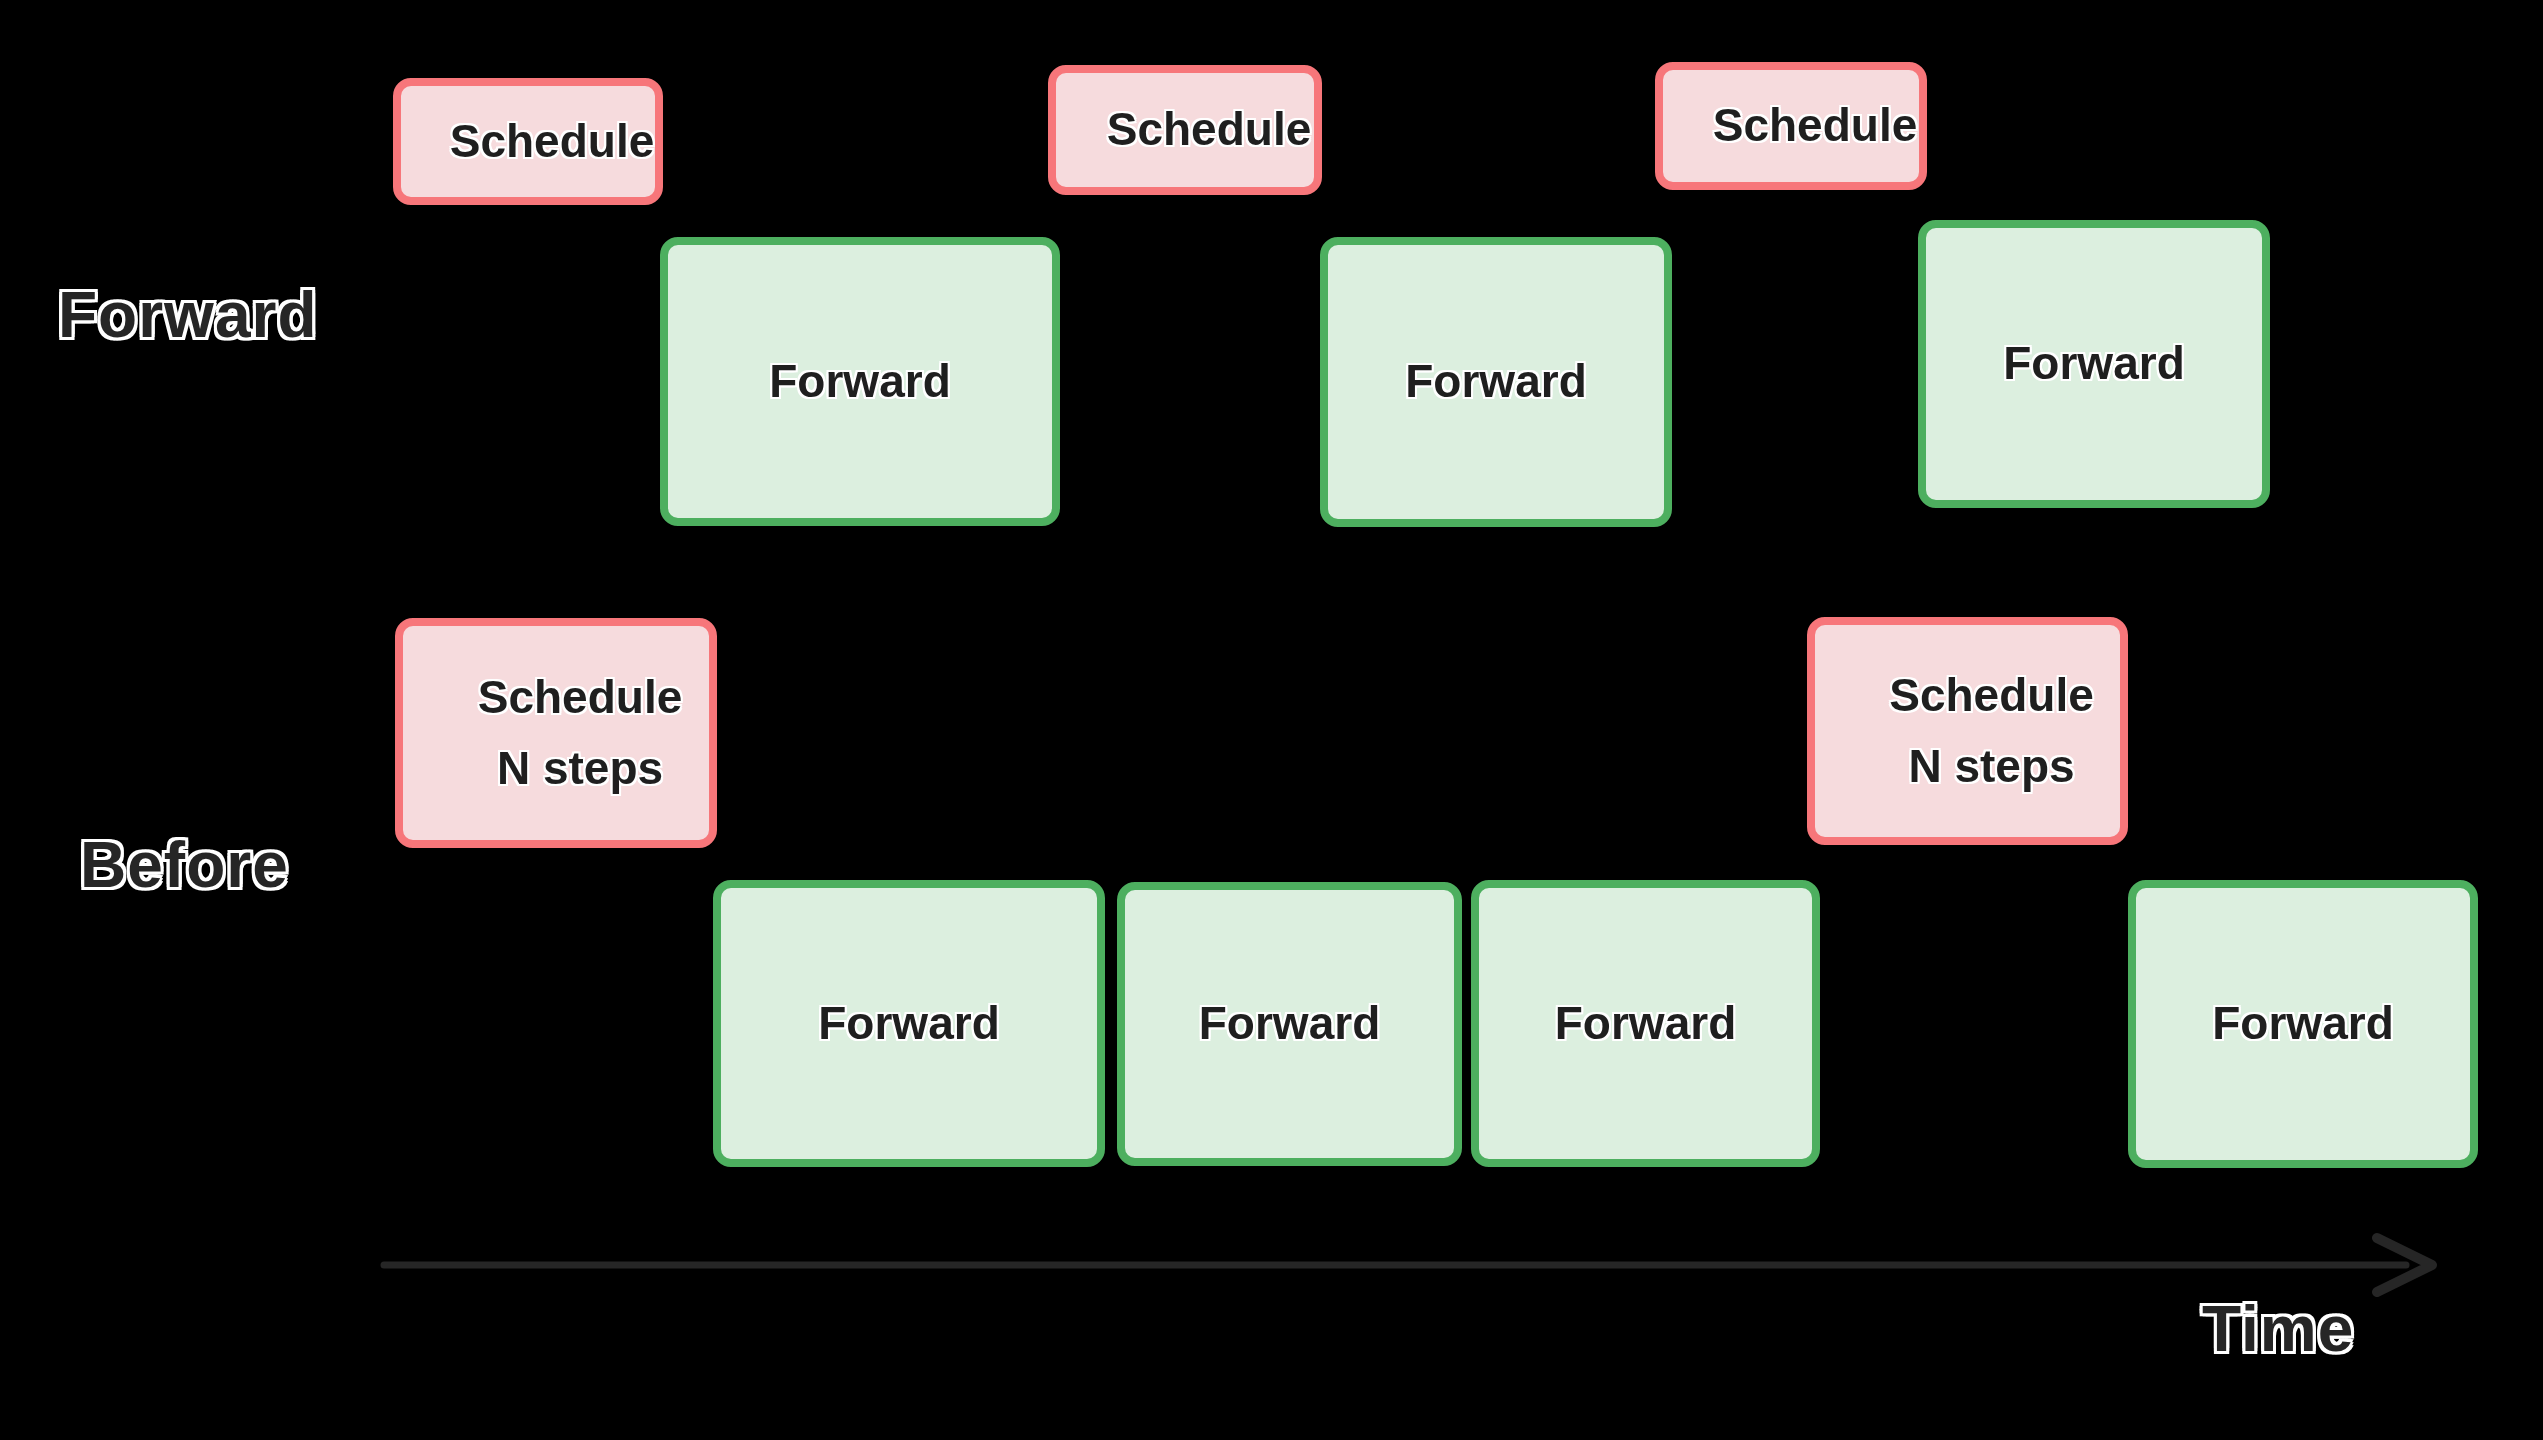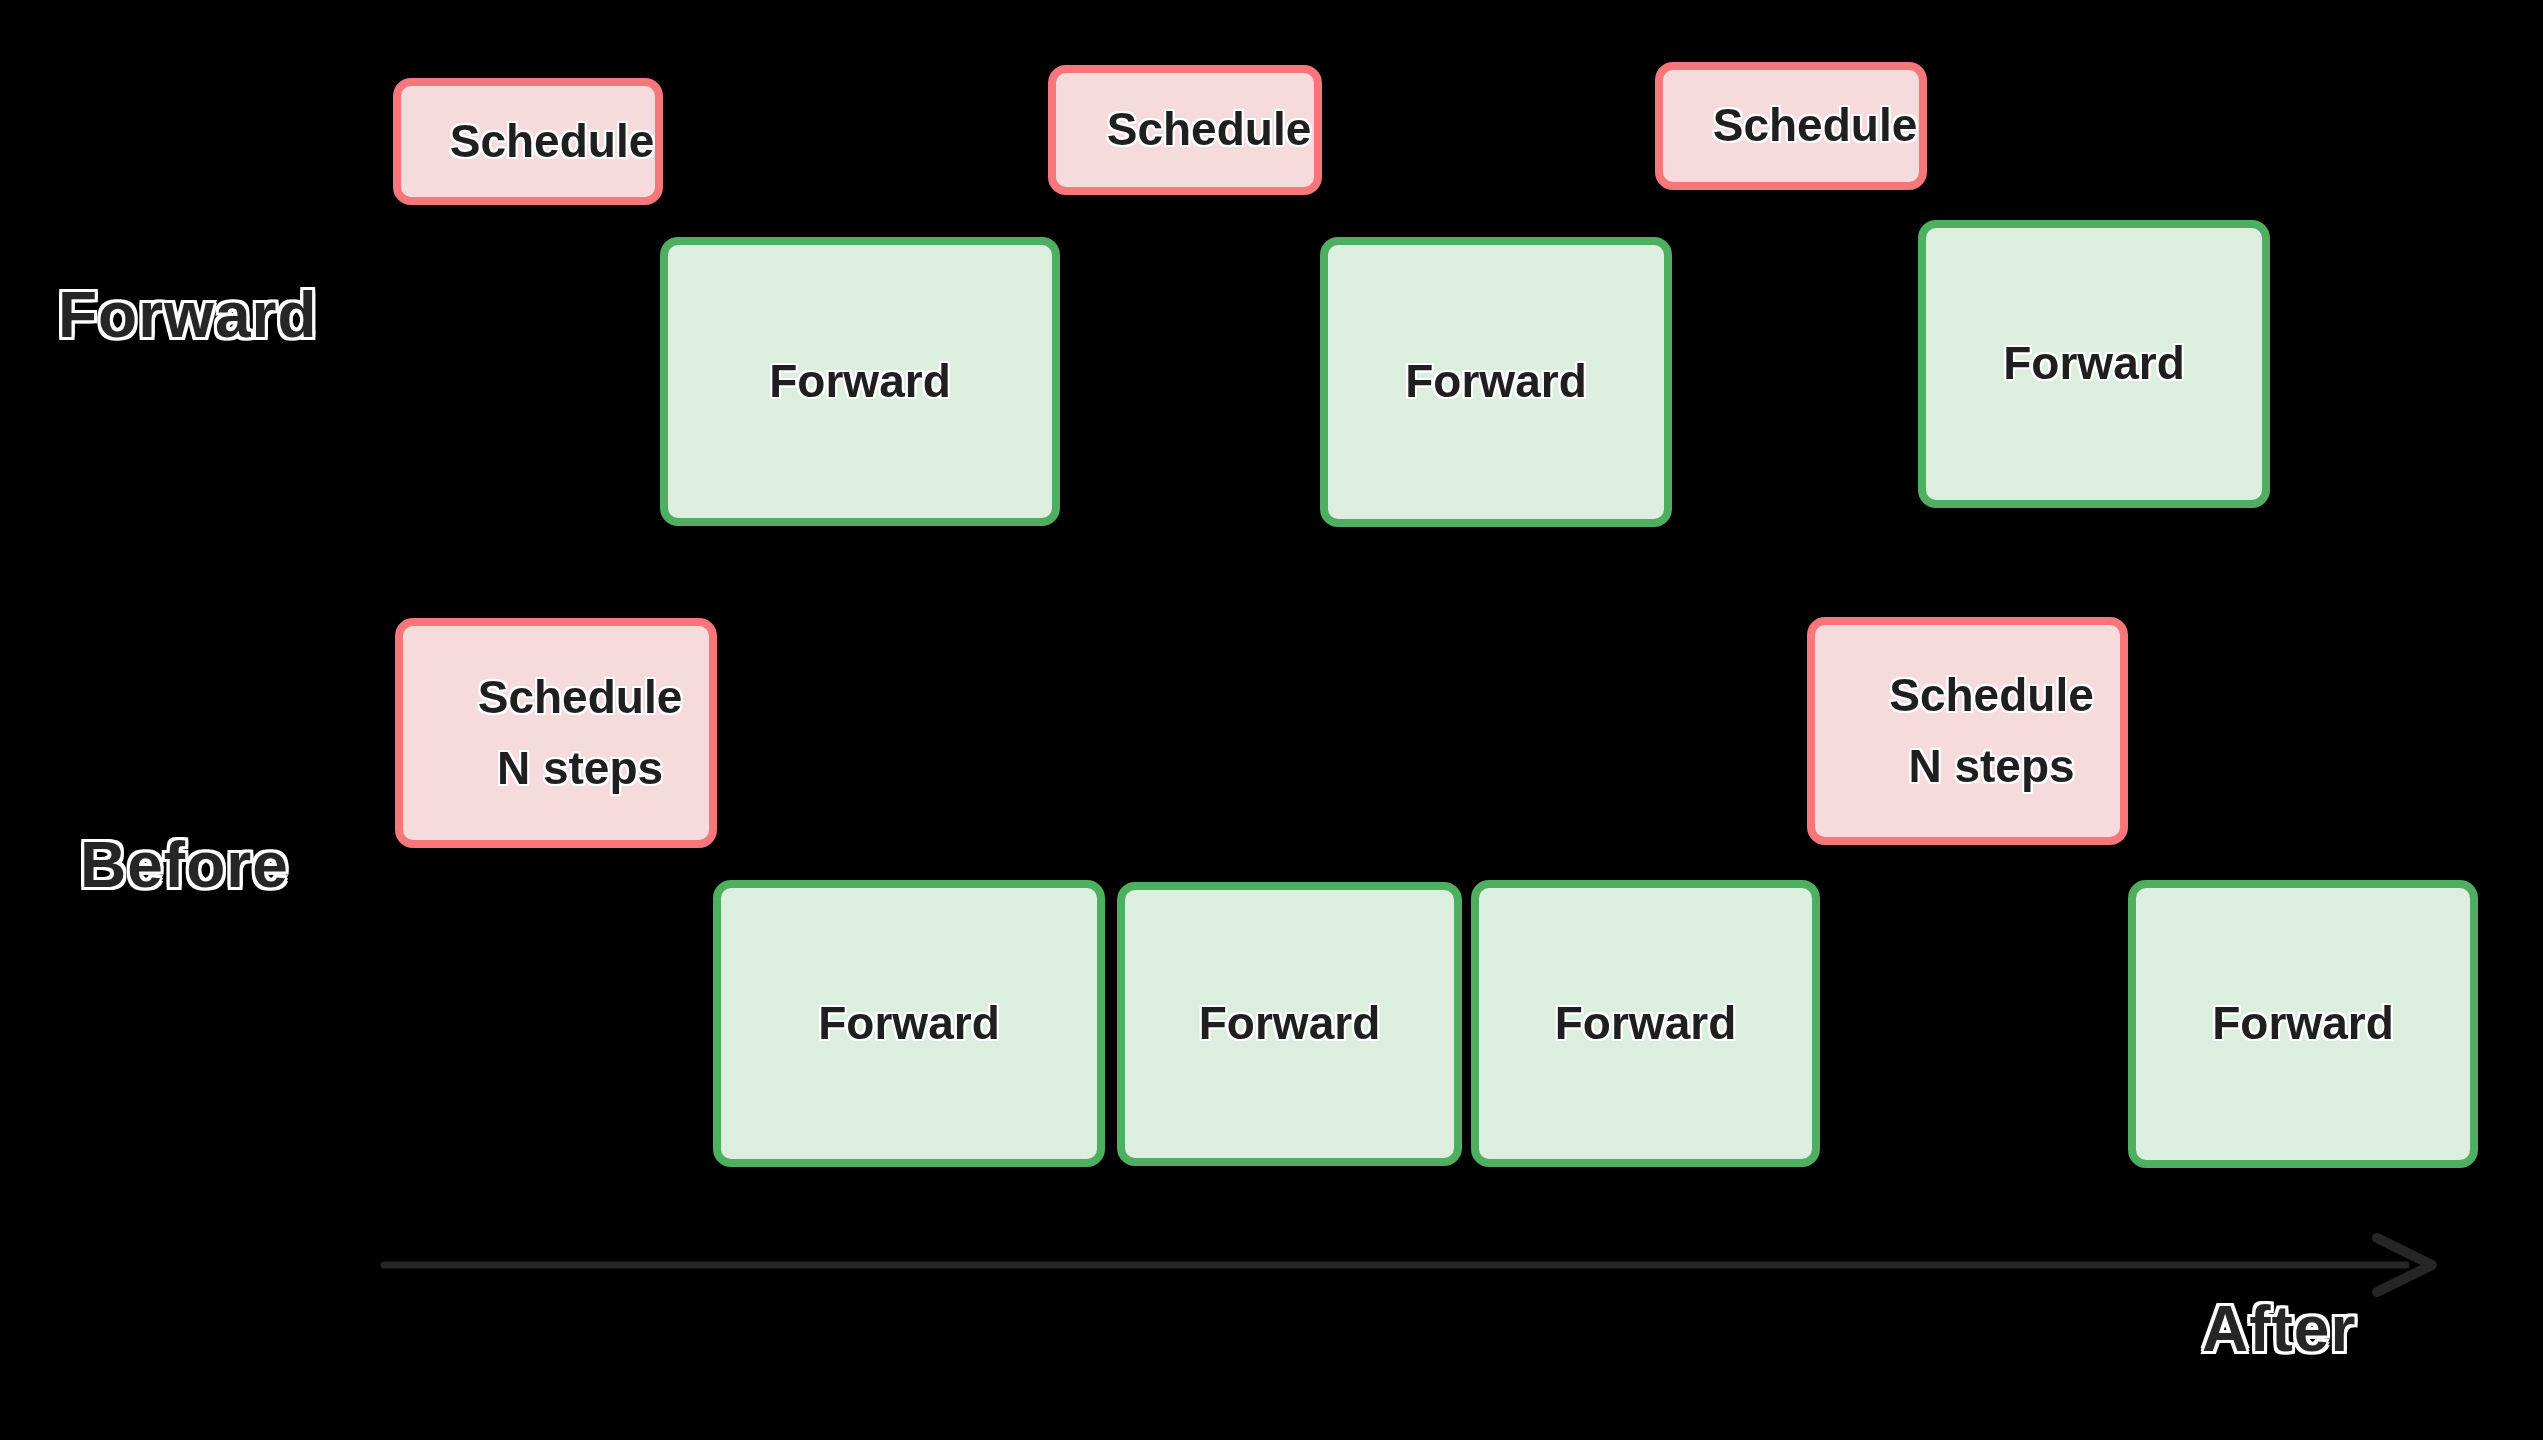--- a/index.html
+++ b/index.html
@@ -137,15 +137,15 @@
   </div>
   <div class="box forward pos-a-f4">
     <span class="box-label">Forward</span>
   </div>
 
   <svg class="time-arrow" width="2090" height="80" viewBox="0 0 2090 80">
     <line x1="14" y1="40" x2="2036" y2="40" stroke="#262626" stroke-width="7" stroke-linecap="round"></line>
     <path d="M 2007 13 L 2062 40 L 2007 67" fill="none" stroke="#262626" stroke-width="10" stroke-linecap="round" stroke-linejoin="round"></path>
   </svg>
 
-  <div class="row-label pos-time">After</div>
+  <div class="row-label pos-time">Time</div>
 
 </div>
 
 </body></html>

